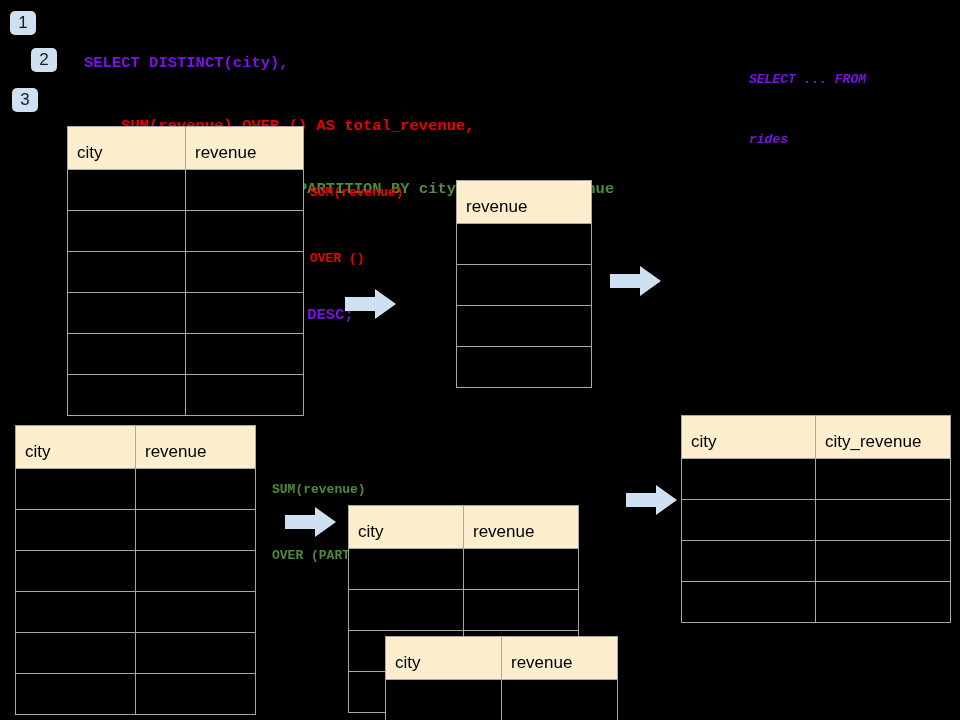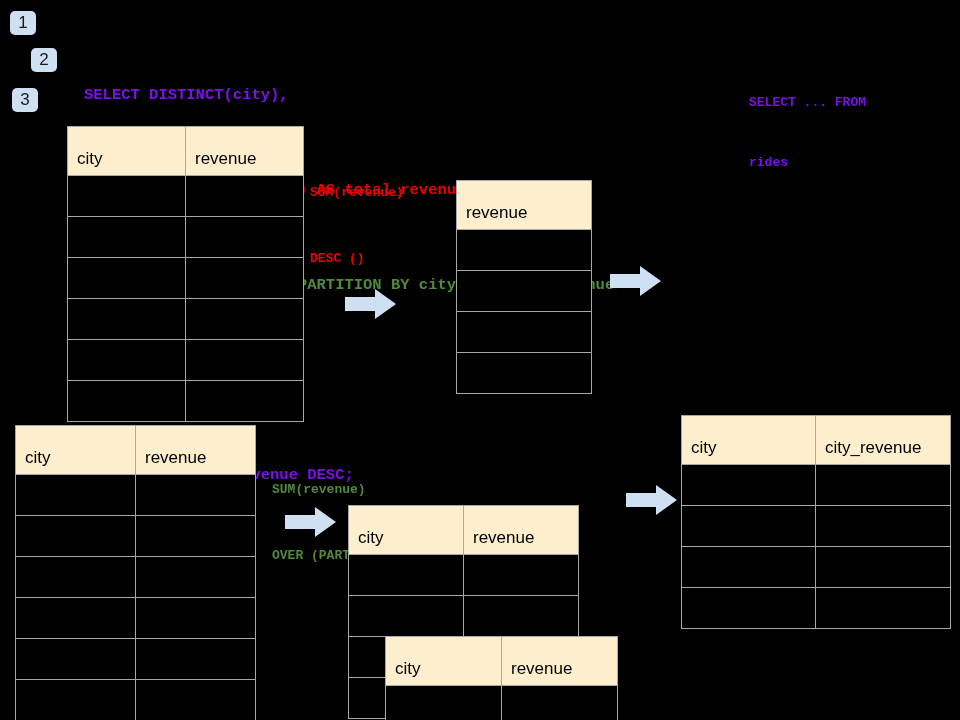--- a/index.html
+++ b/index.html
@@ -33,21 +33,21 @@
   
   .sql-block {
     position: absolute;
     font-family: "Liberation Mono", monospace;
     font-size: 15.5px;
     line-height: 21px;
     white-space: pre;
     font-weight: bold;
     letter-spacing: 0px;
   }
-  .sql-line { white-space: pre; margin-top: 32px; }
+  .sql-line { white-space: pre; }
   .c-purple { color: #7a11e8; }
   .c-red    { color: #ee0000; }
   .c-green  { color: #4f8a3d; }
 
   .sql-side {
     position: absolute;
     font-family: "Liberation Mono", monospace;
     font-size: 13px;
     line-height: 20px;
     font-weight: bold;
@@ -77,21 +77,21 @@
     border: 1px solid #a8a8a8;
     padding: 0;
     margin: 0;
     font-weight: normal;
   }
   .tbl th {
     background: #fdeecd;
     color: #000000;
     font-size: 17px;
     text-align: left;
-    padding: 16px 0 0 9px;
+    padding: 10px 0 0 9px;
     height: 32px;
     vertical-align: middle;
     white-space: nowrap;
   }
   .tbl td {
     background: #000000;
     height: 40px;
   }
 
   
@@ -110,28 +110,28 @@
   <div class="badge" style="left:12px; top:88px;">3</div>
 
   <div class="sql-block" style="left:84px; top:11px;">
     <div class="sql-line c-purple">SELECT DISTINCT(city),</div>
     <div class="sql-line c-red">    SUM(revenue) OVER () AS total_revenue,</div>
     <div class="sql-line c-green">    SUM(revenue) OVER (PARTITION BY city) as city_revenue</div>
     <div class="sql-line c-purple">  FROM rides</div>
     <div class="sql-line c-purple">  ORDER by city_revenue DESC;</div>
   </div>
 
-  <div class="sql-side" style="left:749px; top:53px;">
+  <div class="sql-side" style="left:749px; top:30px;font-style:italic;">
     <div>SELECT ... FROM</div>
     <div>rides</div>
   </div>
 
   <div class="anno c-red" style="left:310px; top:138px;">
     <div>SUM(revenue)</div>
-    <div>DESC ()</div>
+    <div>OVER ()</div>
   </div>
 
   <div class="anno c-green" style="left:272px; top:435px;">
     <div>SUM(revenue)</div>
     <div>OVER (PARTITION</div>
   </div>
 
   <table class="tbl" style="left:67px; top:126px; width:236px;">
     <colgroup>
         <col style="width:118px">

